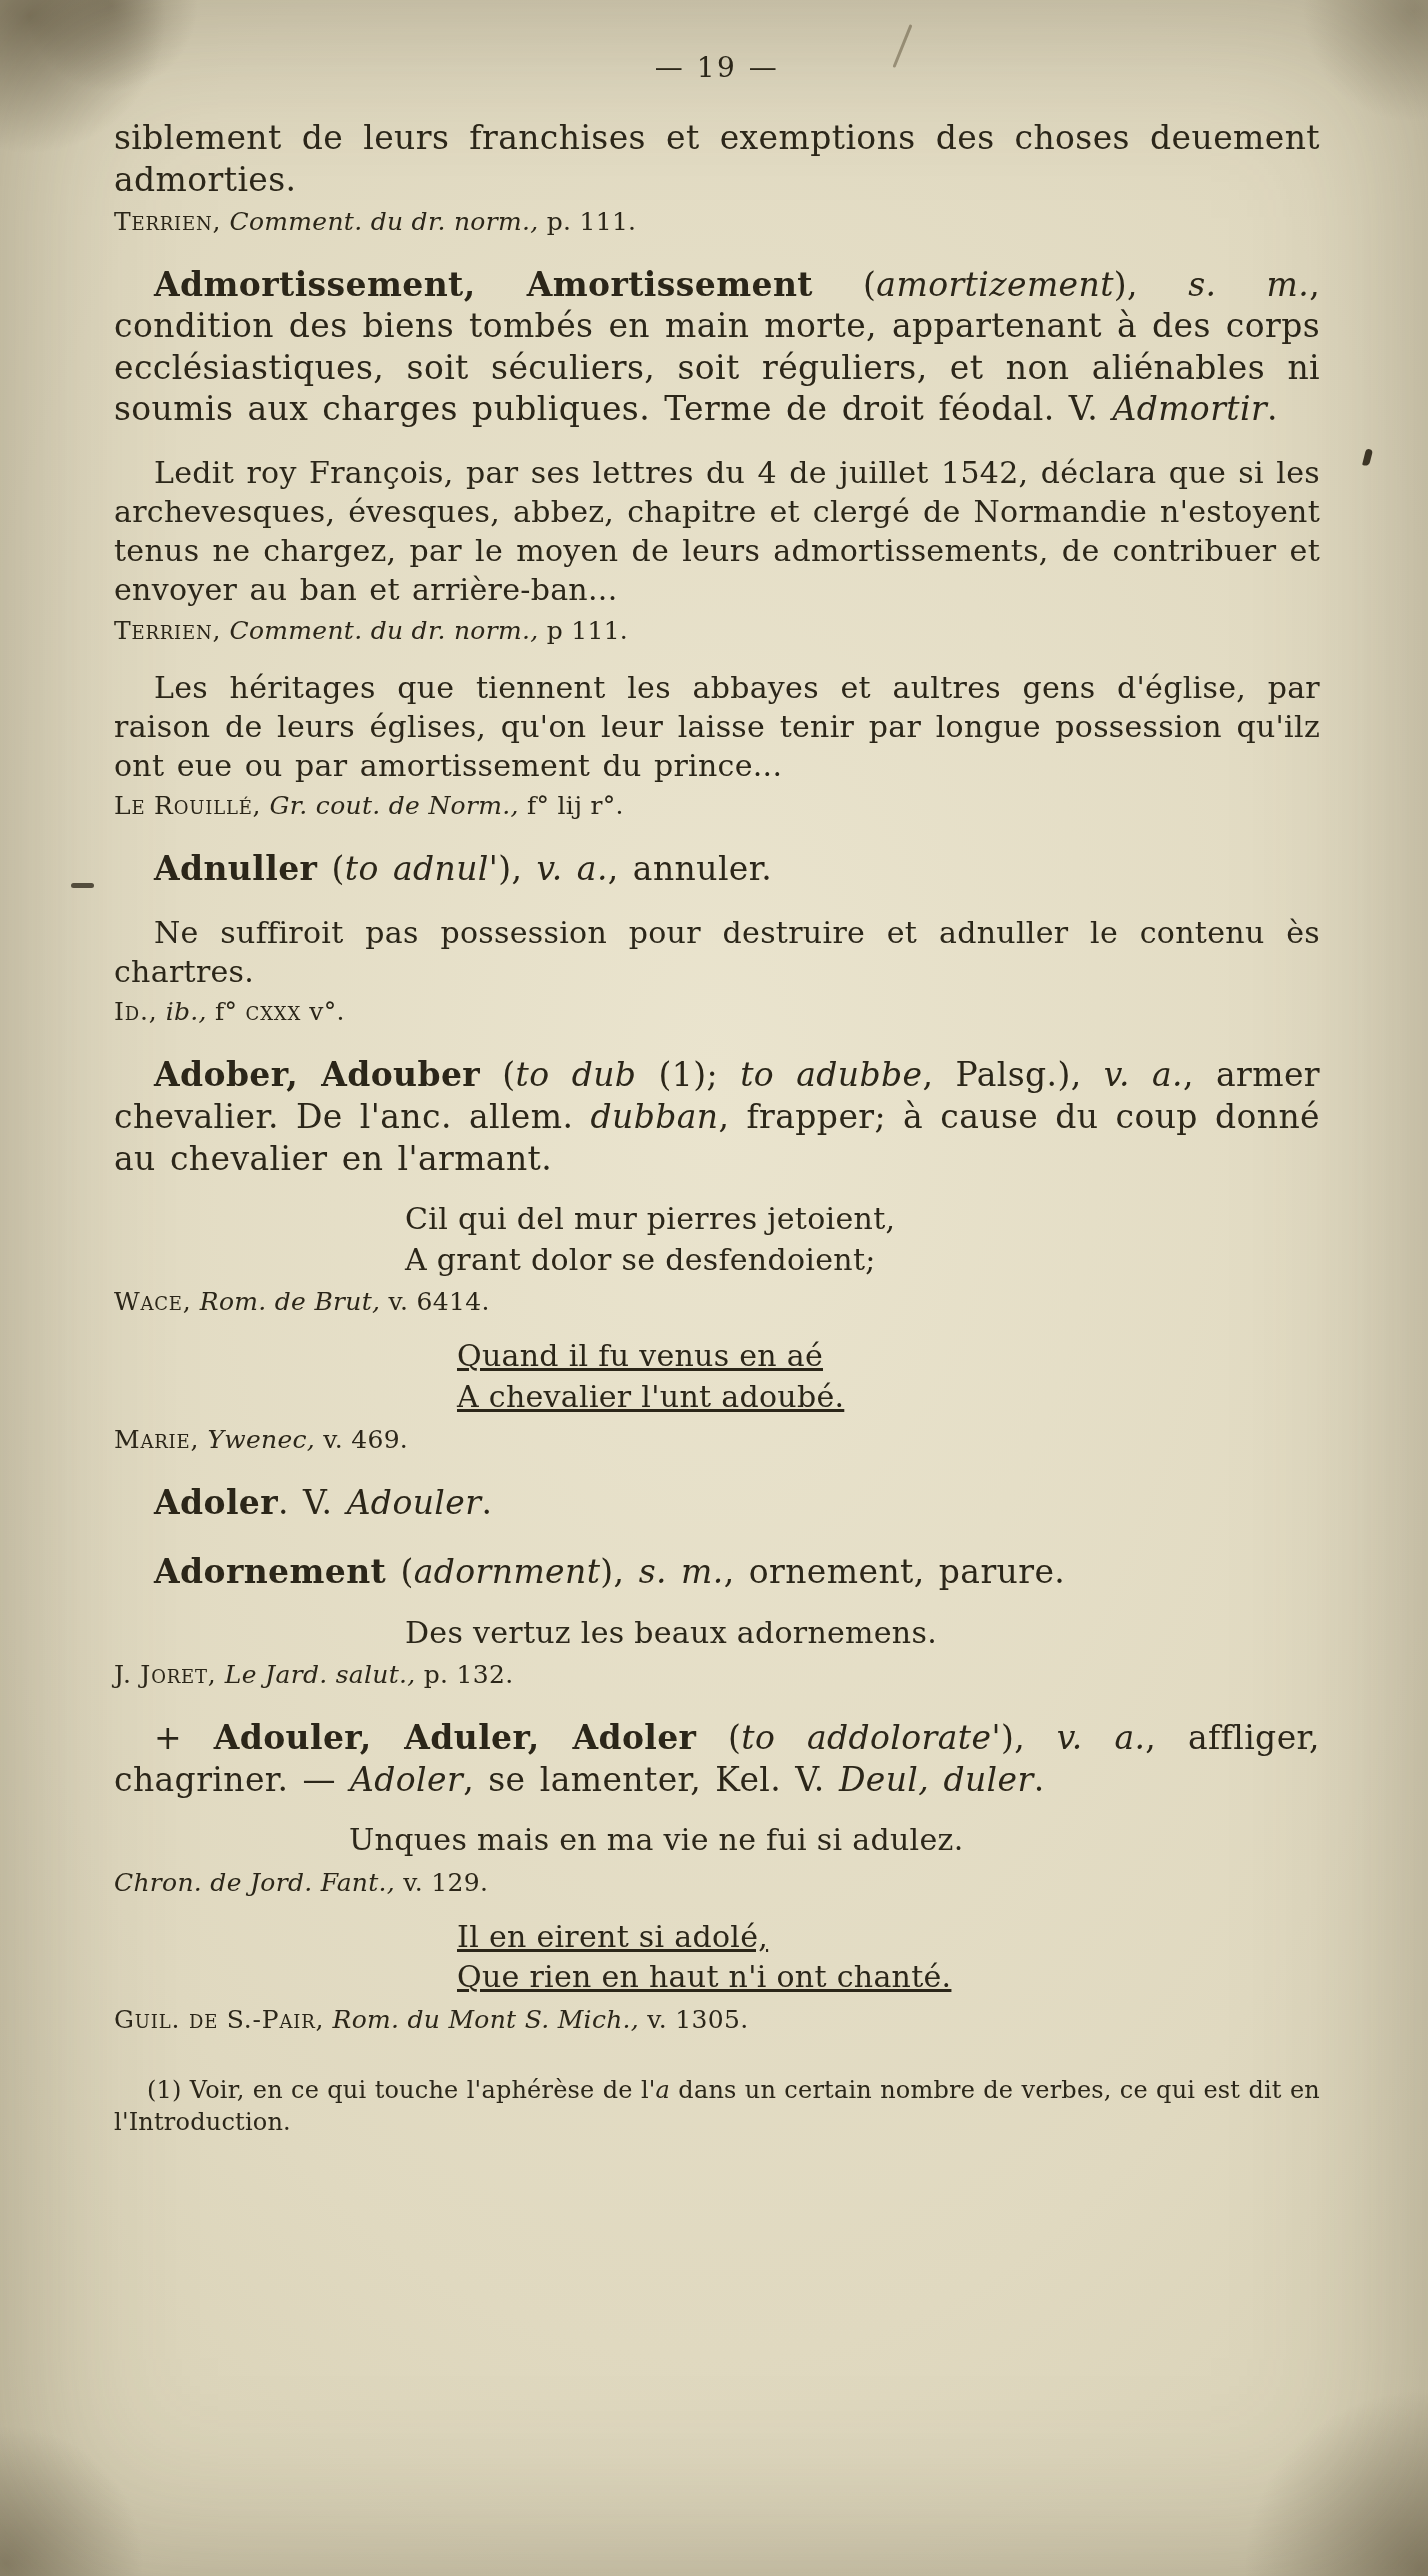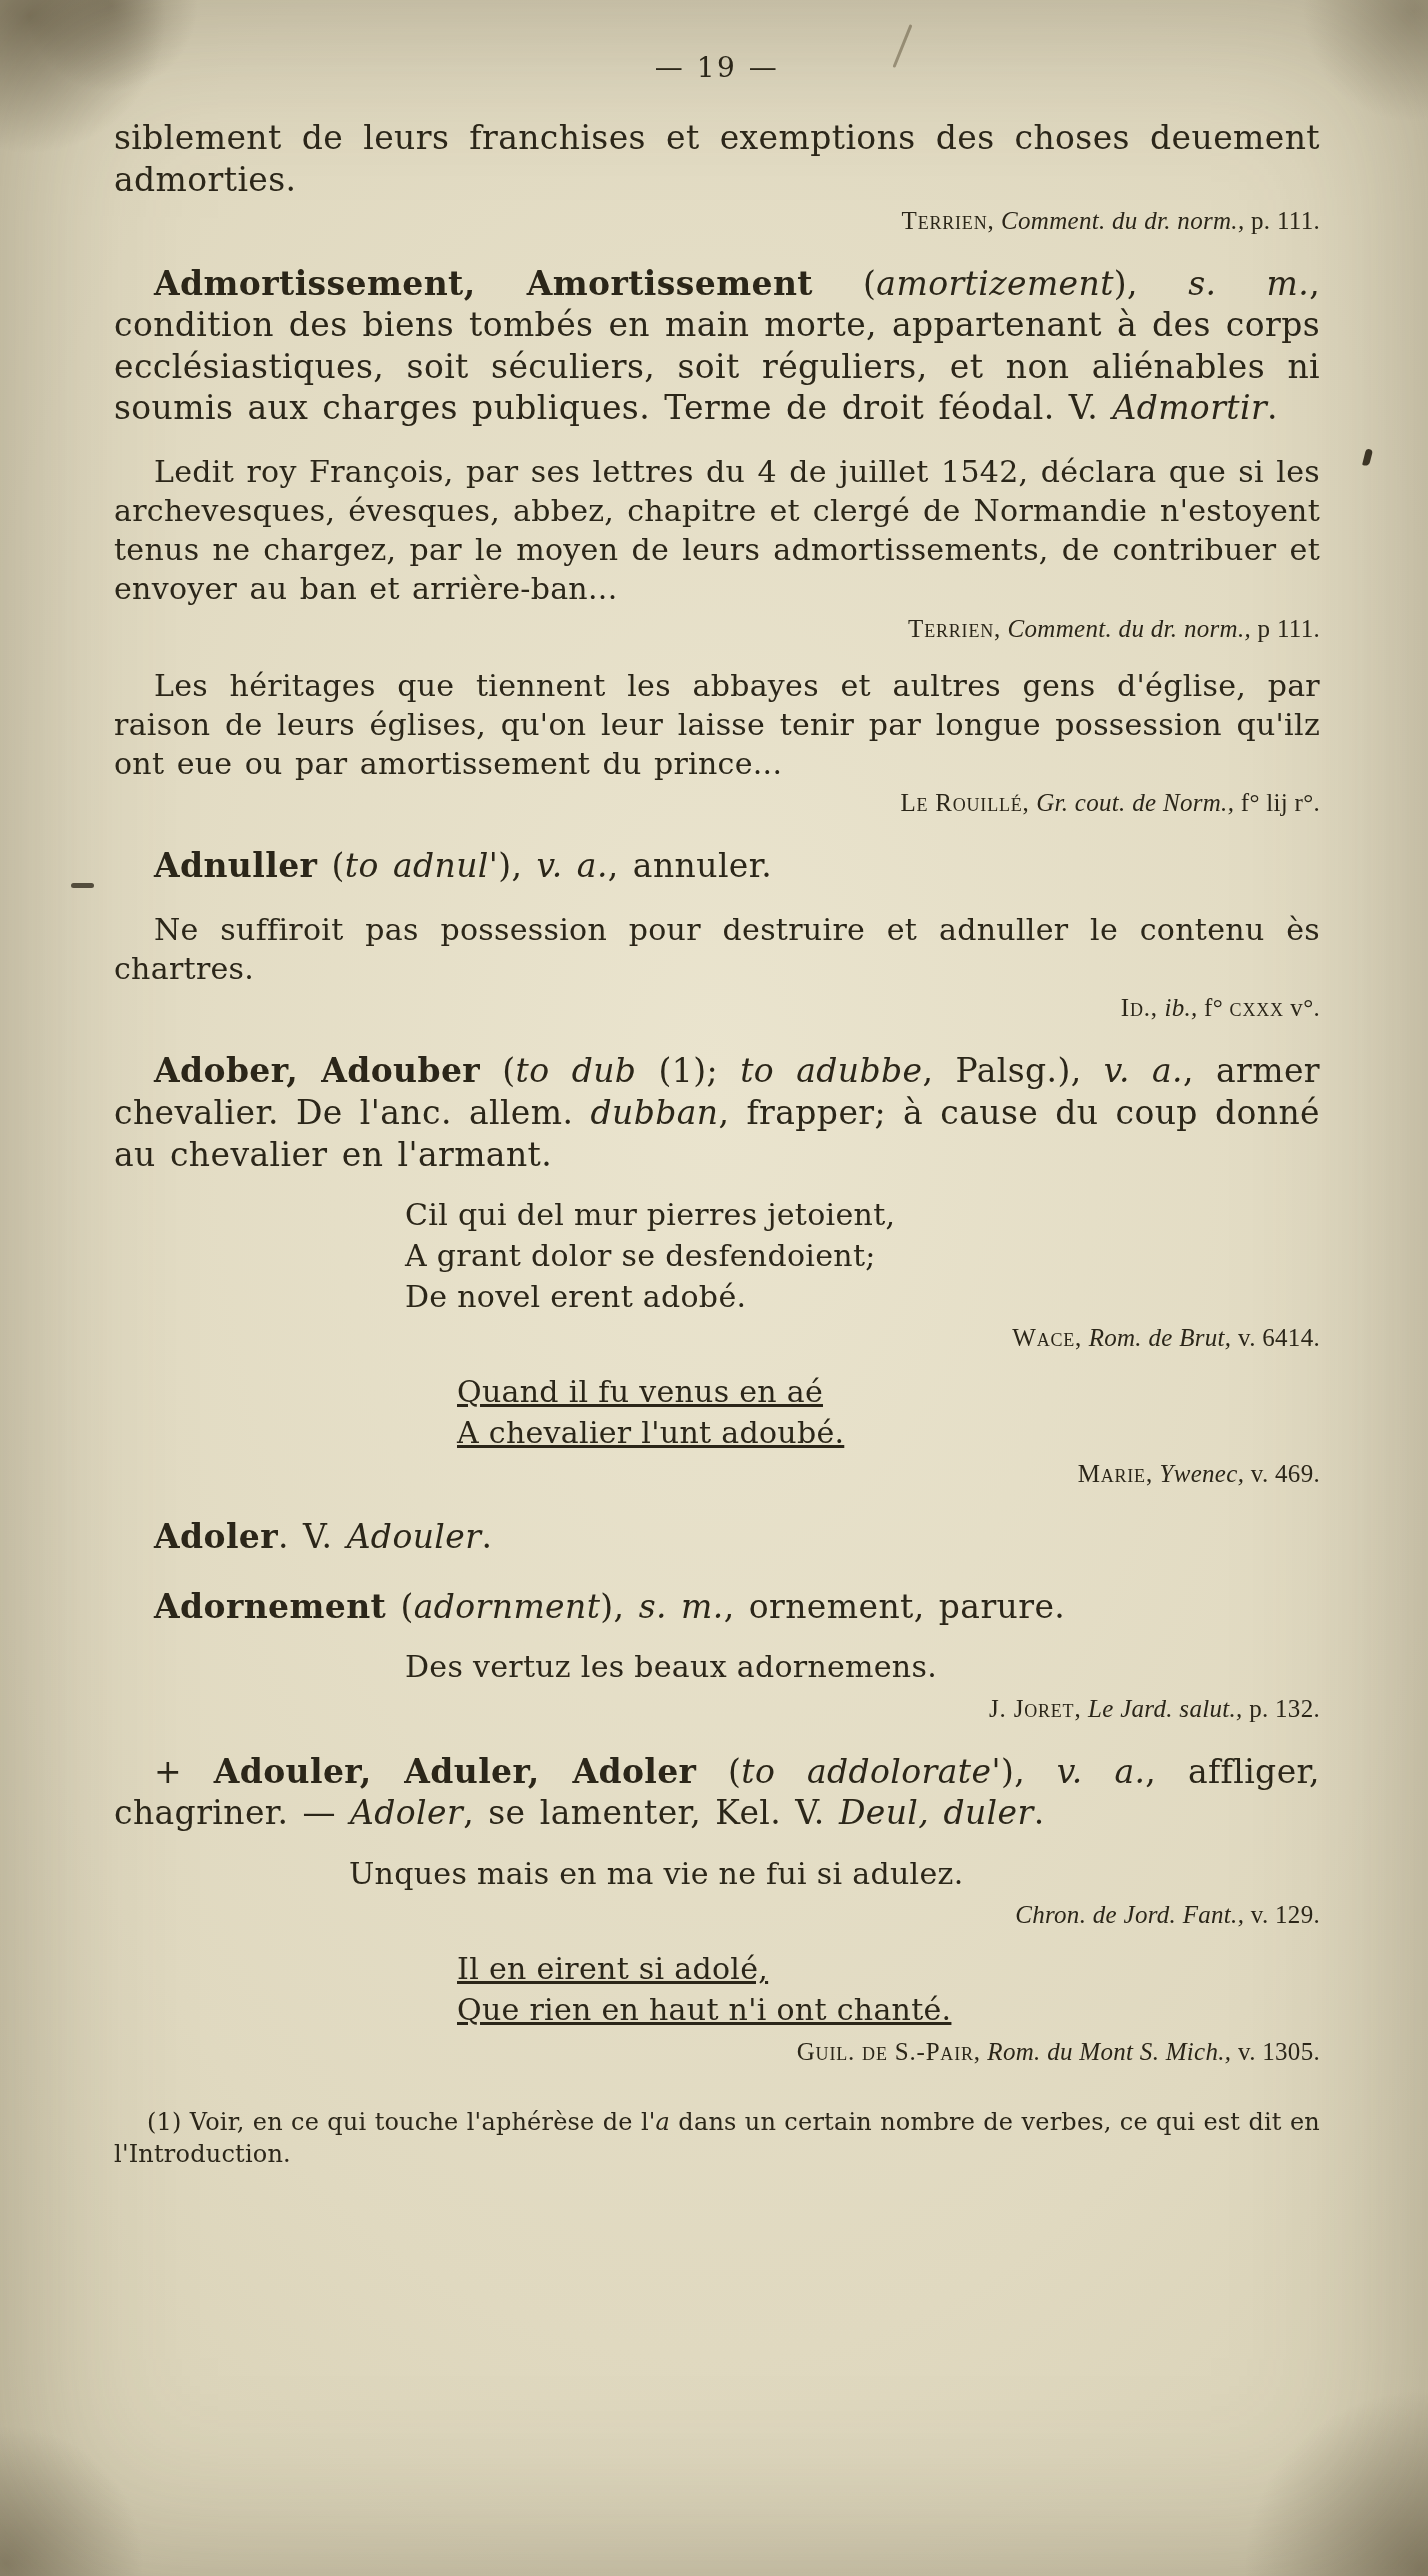--- a/index.html
+++ b/index.html
@@ -59,24 +59,23 @@
   .verse {
     font-size: 30px;
     line-height: 1.36;
     margin: 20px 0 6.6px 291px;
     letter-spacing: 0.3px;
   }
   .verse.ind2 { margin-left: 343px; text-decoration: underline; }
   .verse.ind3 { margin-left: 235px; }
   .cite {
     font-size: 25px;
-    text-align: right;
+    text-align: left;
     margin: 6.6px 0 13.2px 0;
     letter-spacing: 0.3px;
-    font-family: Liberation Serif, serif;
   }
   .footnote {
     font-size: 24px;
     line-height: 1.35;
     text-align: justify;
     text-indent: 33px;
     margin-top: 40px;
     letter-spacing: 0.2px;
   }
   .sc { font-variant: small-caps; letter-spacing: 0.8px; }
@@ -137,21 +136,20 @@
 
   <p class="quote"><span>Ne suffiroit pas possession pour destruire et adnuller le contenu ès chartres.</span></p>
 
   <div class="cite"><span class="sc">Id.,</span><span class="it"> ib.,</span><span> f° </span><span class="sc">cxxx</span><span> v°.</span></div>
 
   <p class="body entry"><span class="hw">Adober, Adouber</span><span> (</span><span class="it">to dub</span><span> (1); </span><span class="it">to adubbe</span><span>, Palsg.), </span><span class="it">v. a.</span><span>, armer chevalier. De l'anc. allem. </span><span class="it">dubban</span><span>, frapper; à cause du coup donné au chevalier en l'armant.</span></p>
 
   <div class="verse">
     <div>Cil qui del mur pierres jetoient,</div>
     <div>A grant dolor se desfendoient;</div>
-    <div>De novel erent adobé.</div>
   </div>
 
   <div class="cite"><span class="sc">Wace,</span><span class="it"> Rom. de Brut,</span><span> v. 6414.</span></div>
 
   <div class="verse ind2">
     <div>Quand il fu venus en aé</div>
     <div>A chevalier l'unt adoubé.</div>
   </div>
 
   <div class="cite"><span class="sc">Marie,</span><span class="it"> Ywenec,</span><span> v. 469.</span></div>

